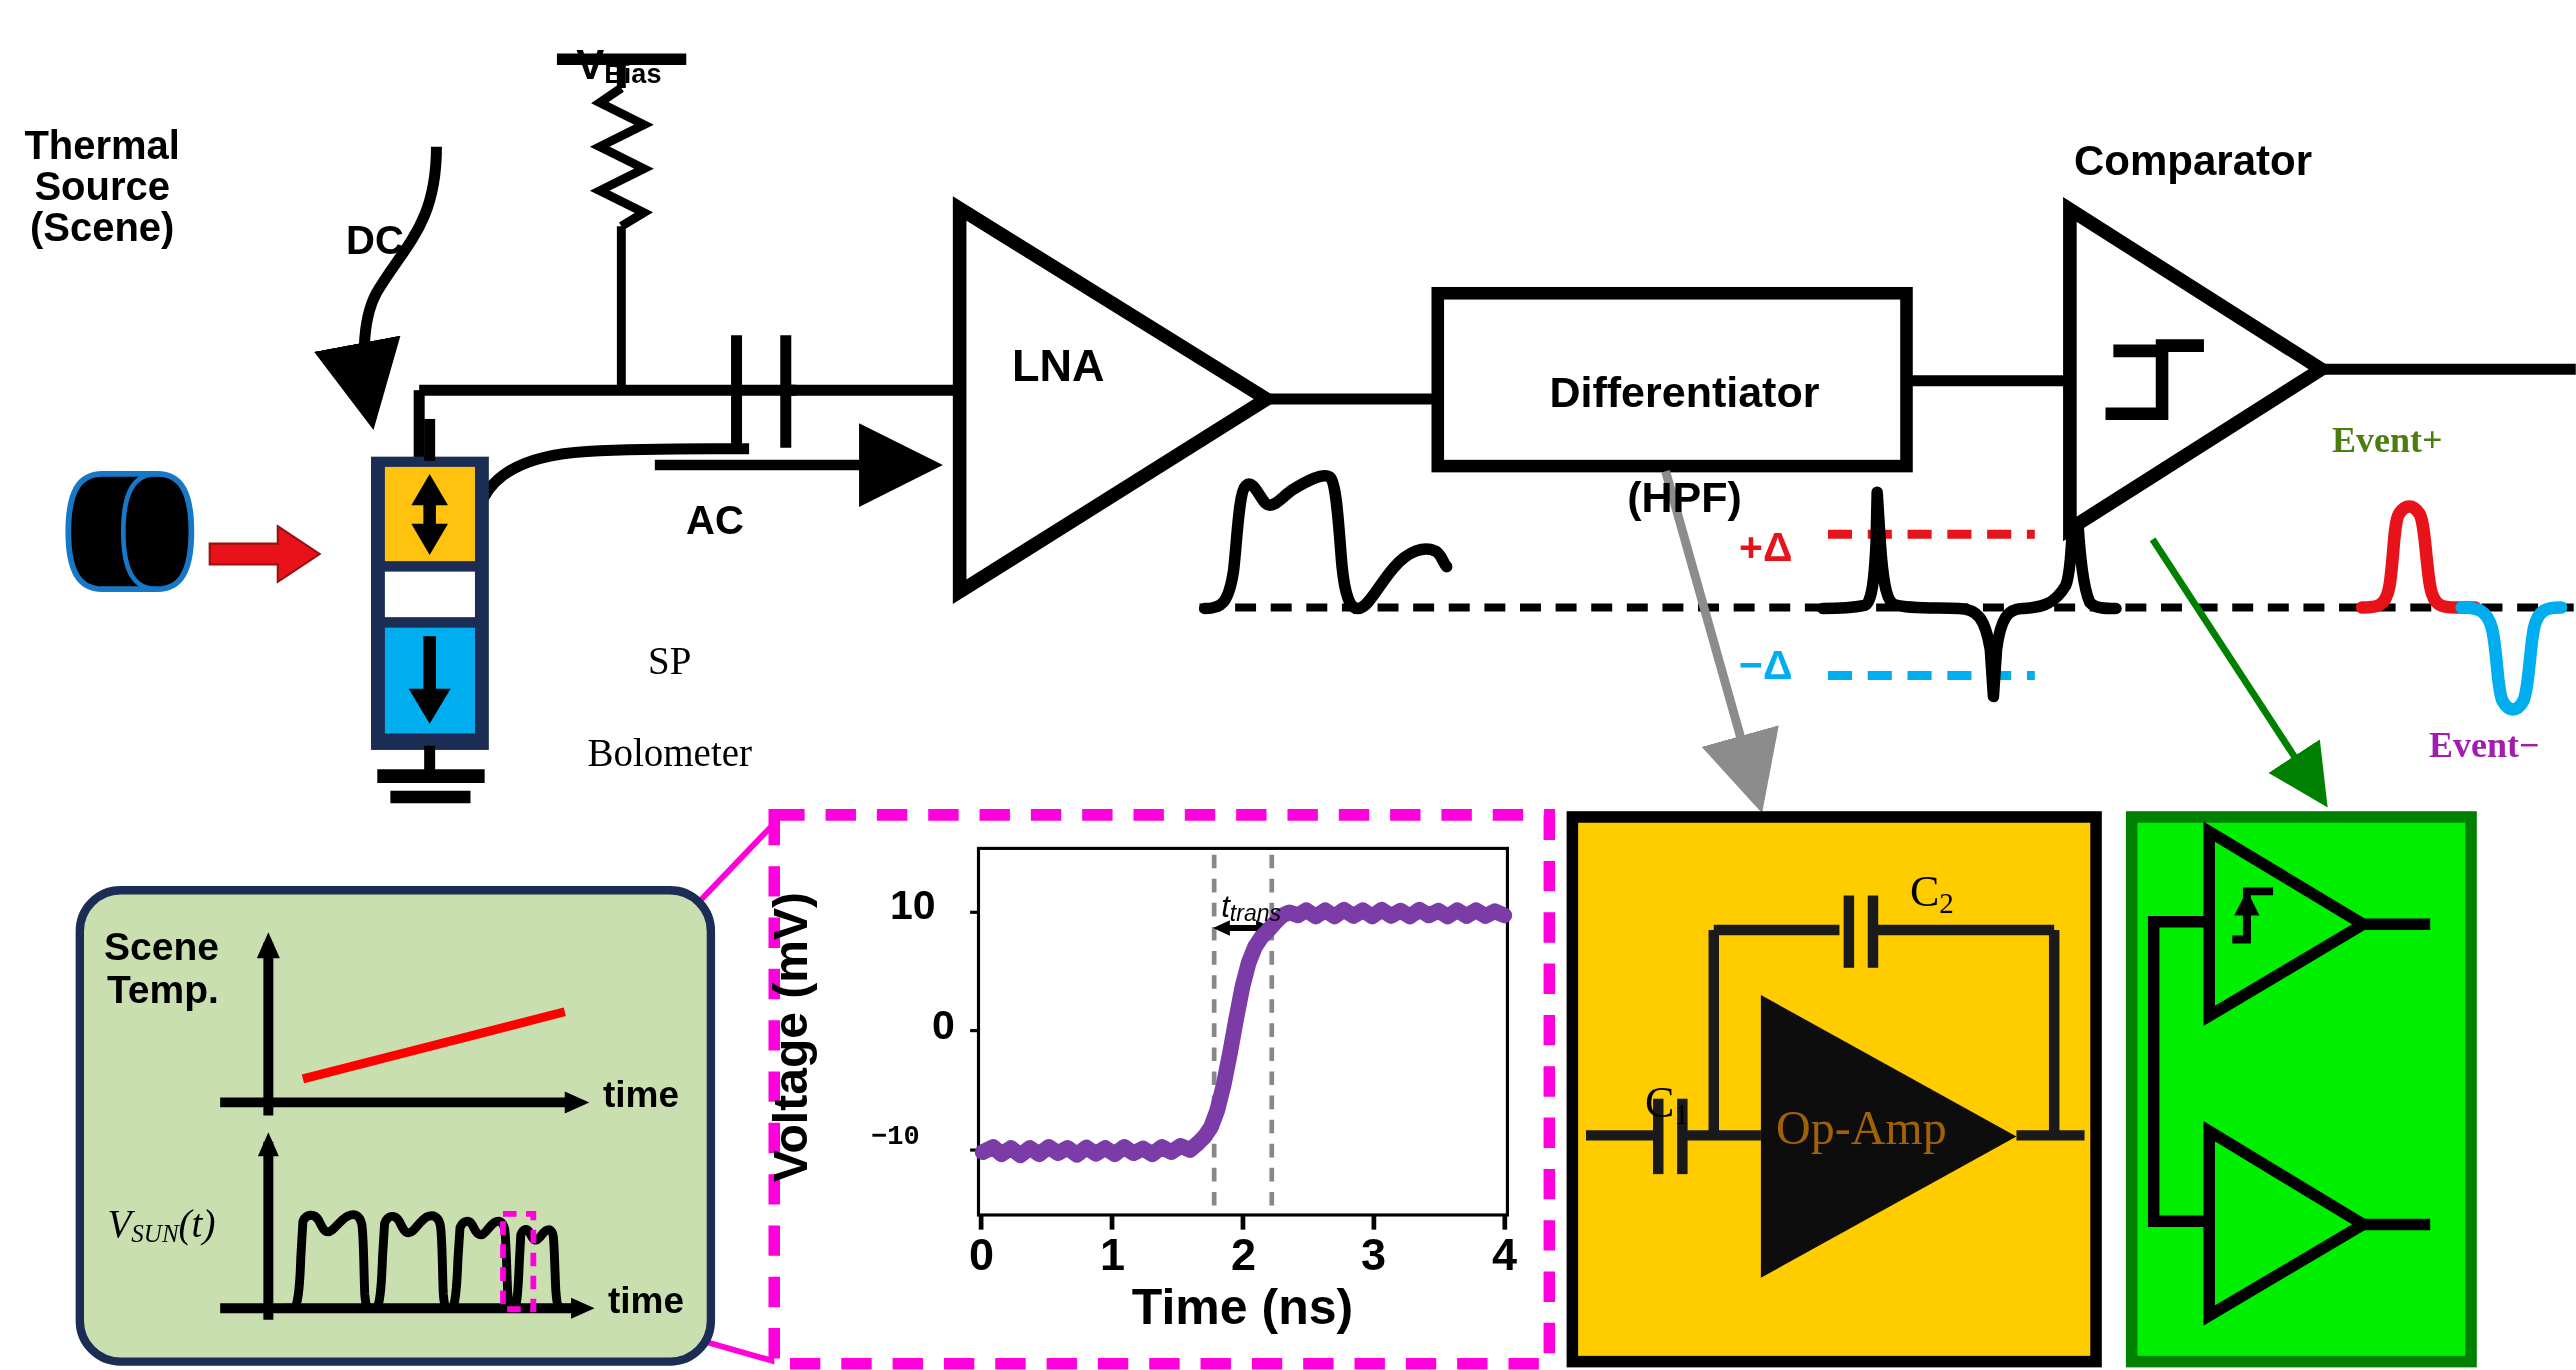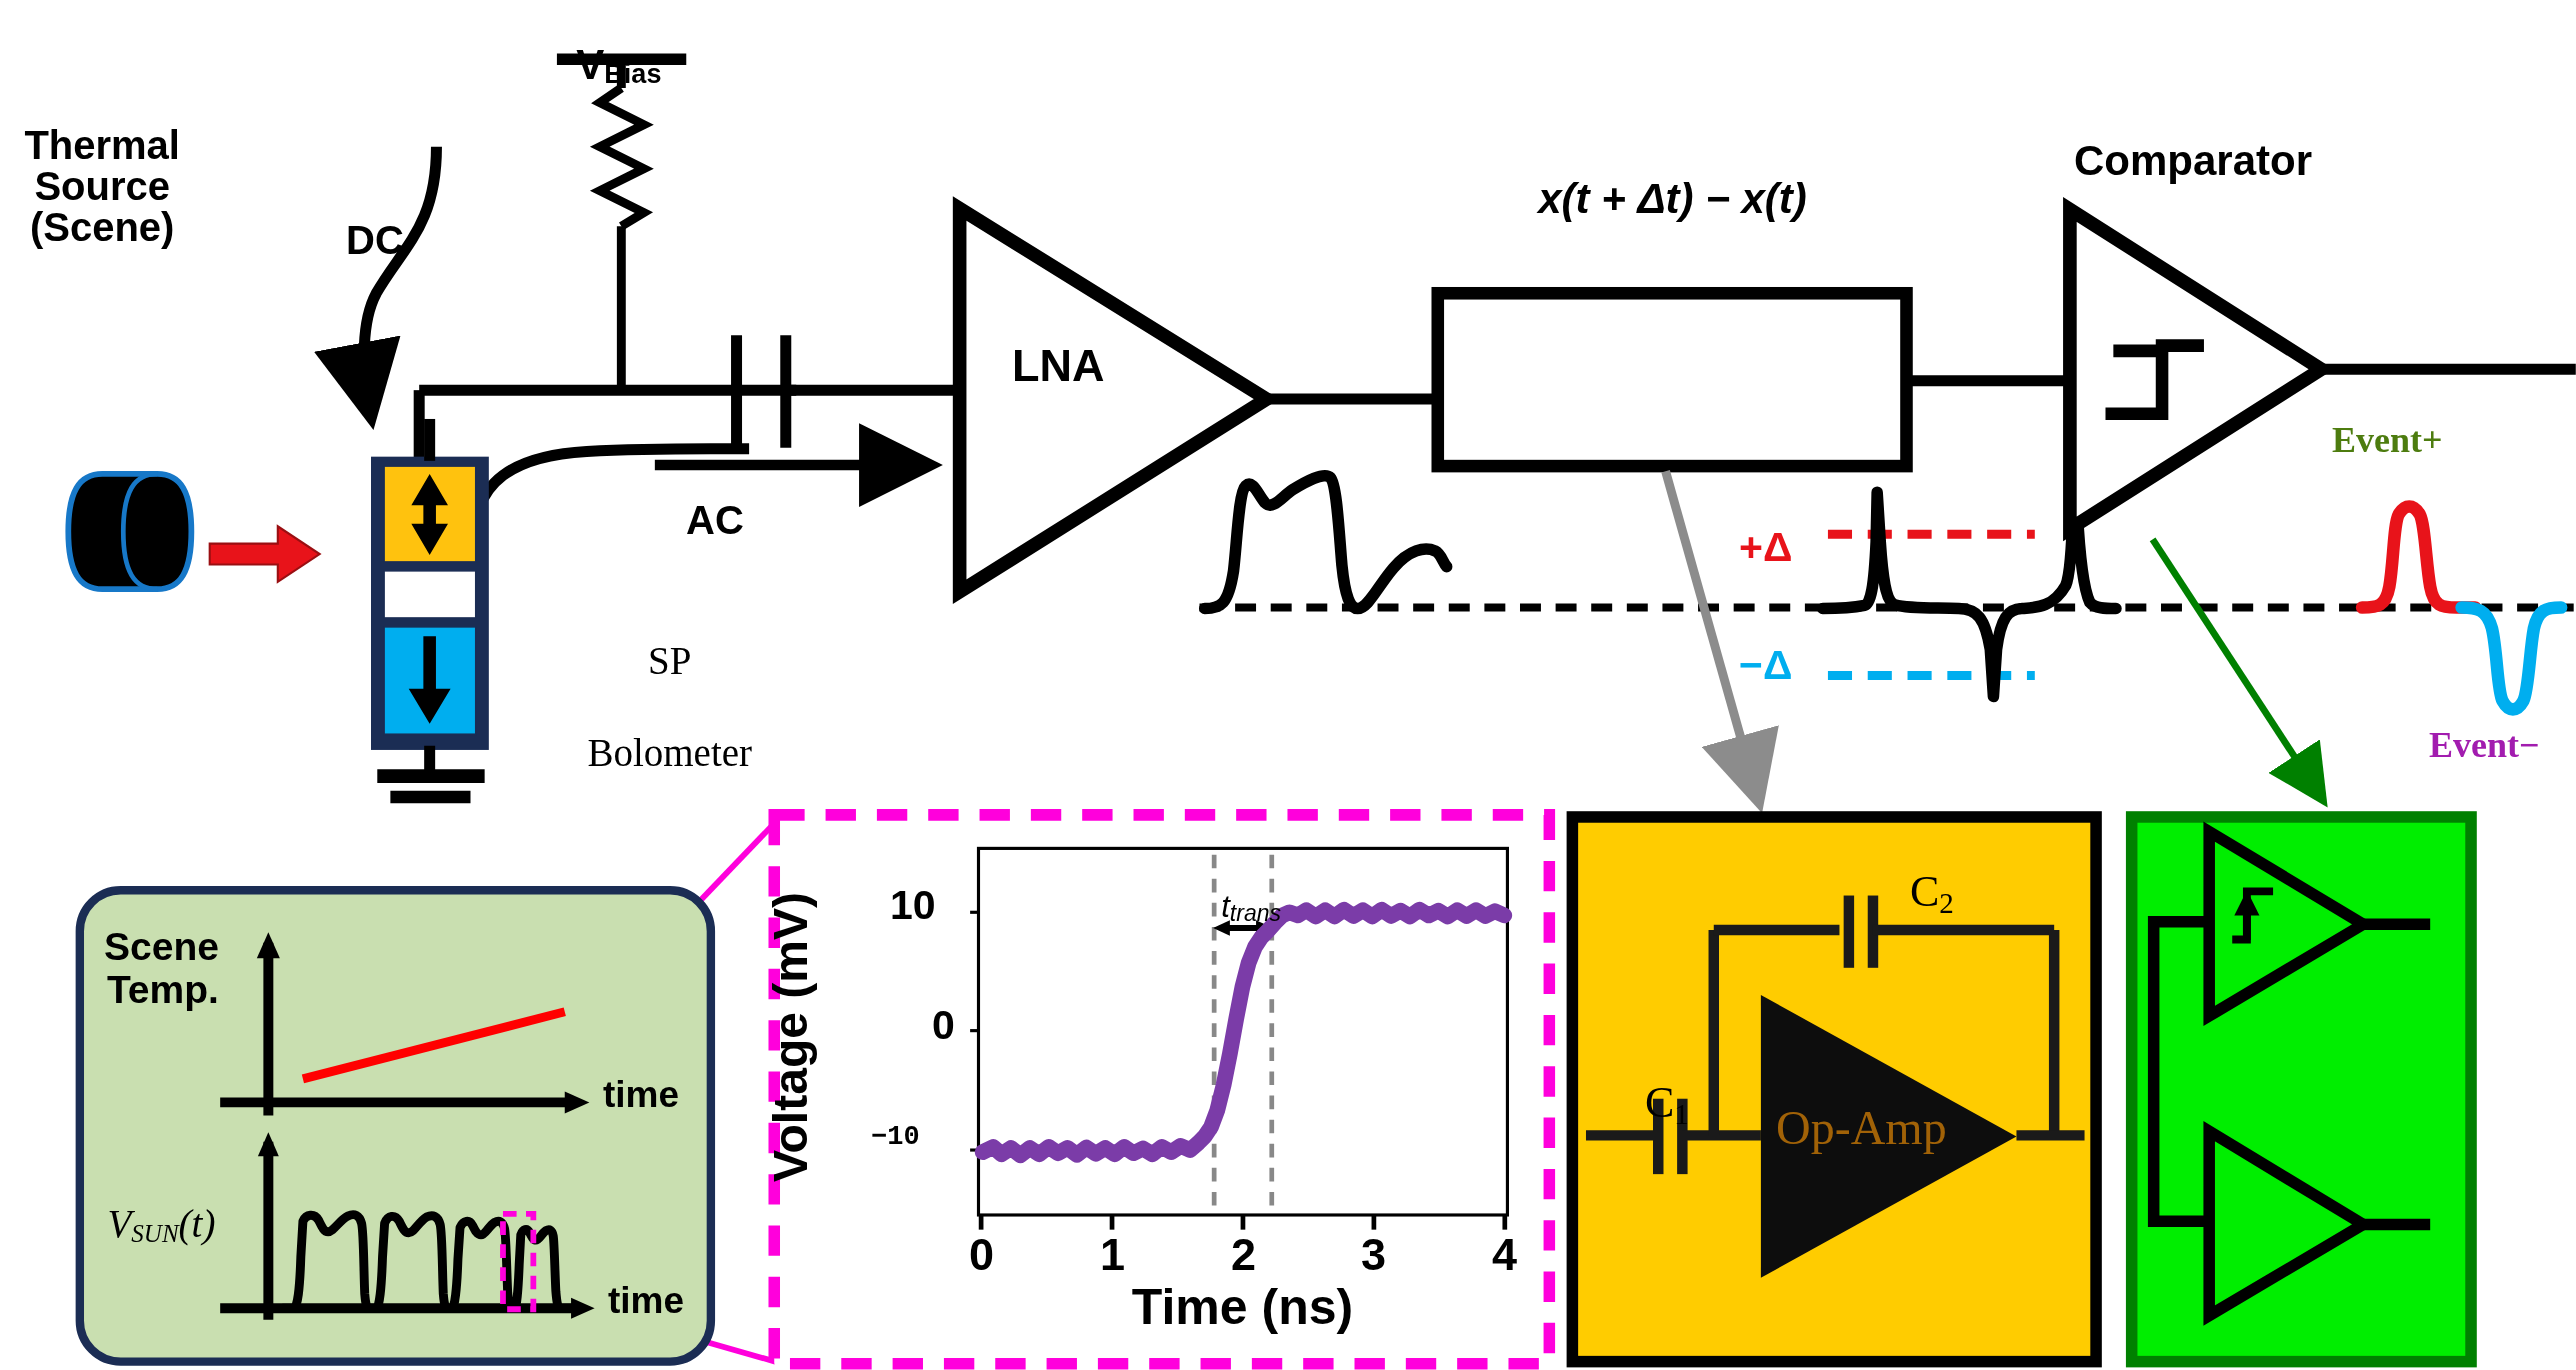--- a/index.html
+++ b/index.html
@@ -276,22 +276,25 @@
 
 <div class="lbl b" style="left:686px;top:500px;font-size:40px;">AC</div>
 
 <div class="lbl ser ctr" style="left:524px;top:592px;width:272px;font-size:39px;line-height:1.18;">
   <span>SP</span><br>
   <span>Bolometer</span>
 </div>
 
 <div class="lbl b" style="left:1012px;top:343px;font-size:45px;">LNA</div>
 
-<div class="lbl b ital ctr" style="left:1438px;top:178px;width:469px;font-size:42px;">х(t + Δt) − х(t)</div>
-
+
+<div class="lbl b ctr" style="left:1438px;top:314px;width:469px;font-size:43px;line-height:1.22;">
+  <span>Differentiator</span><br>
+  <span>(HPF)</span>
+</div>
 
 <div class="lbl b" style="left:2074px;top:140px;font-size:42px;">Comparator</div>
 
 <div class="lbl b" style="left:1739px;top:527px;font-size:41px;color:#E8131A;">+Δ</div>
 
 <div class="lbl b" style="left:1739px;top:645px;font-size:41px;color:#00AEEF;">−Δ</div>
 
 <div class="lbl b ser" style="left:2332px;top:422px;font-size:36px;color:#4d7c0f;">Event+</div>
 
 <div class="lbl b ser" style="left:2429px;top:727px;font-size:36px;color:#a21caf;">Event−</div>

